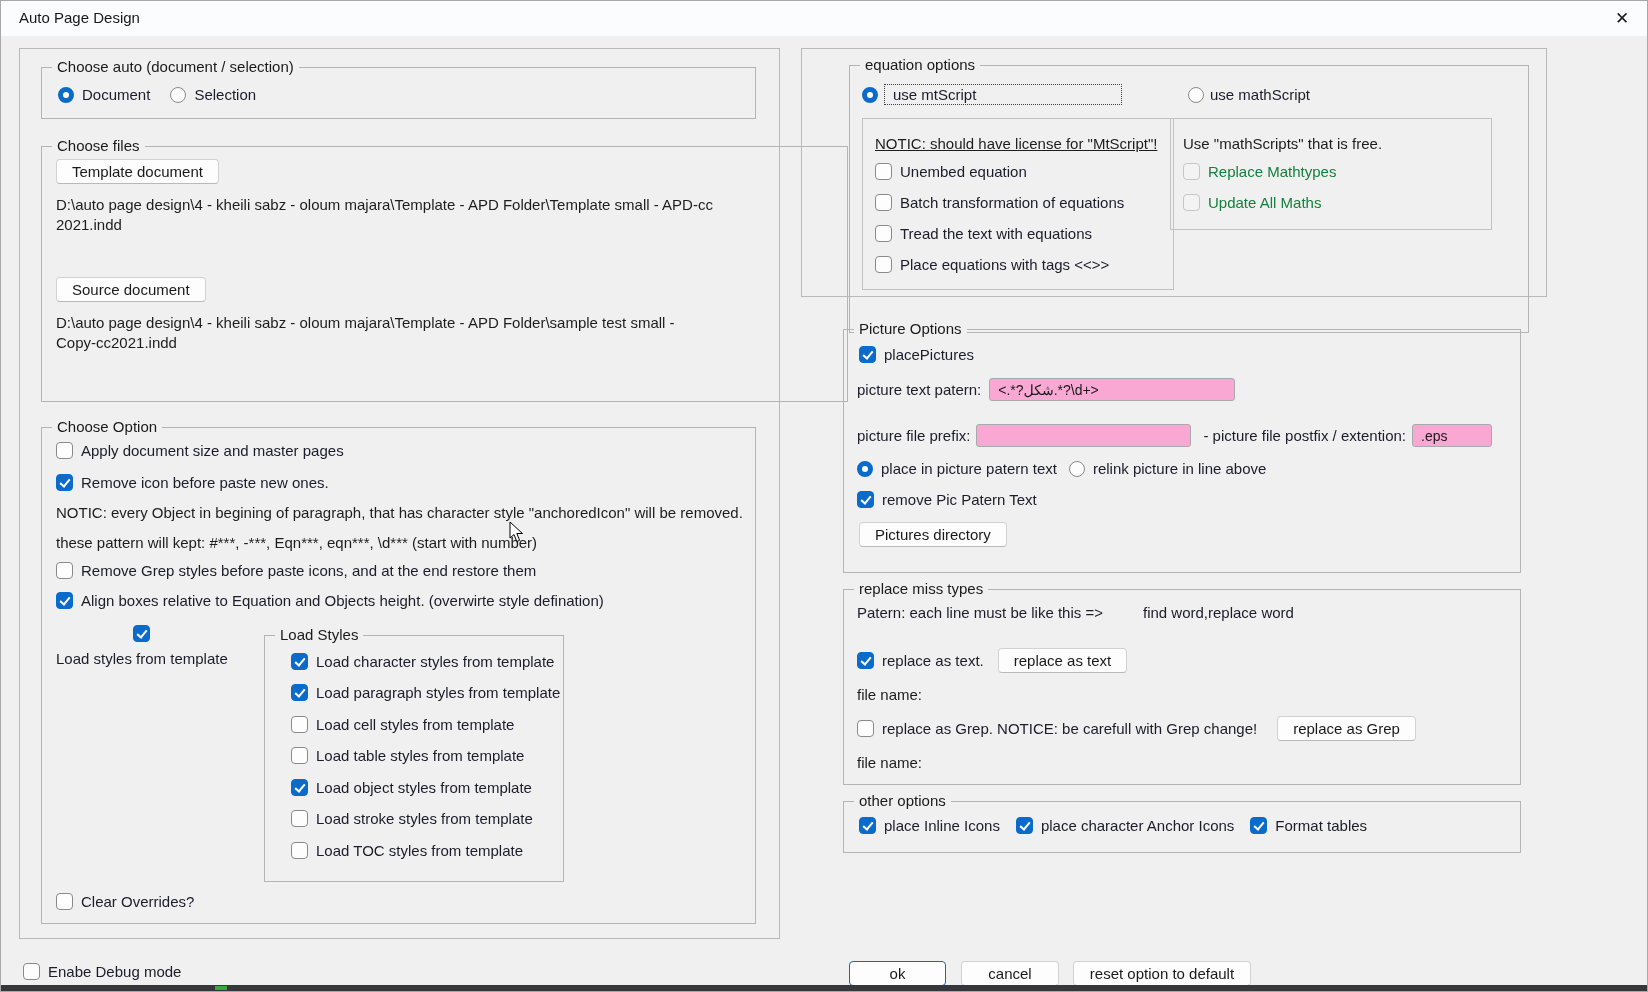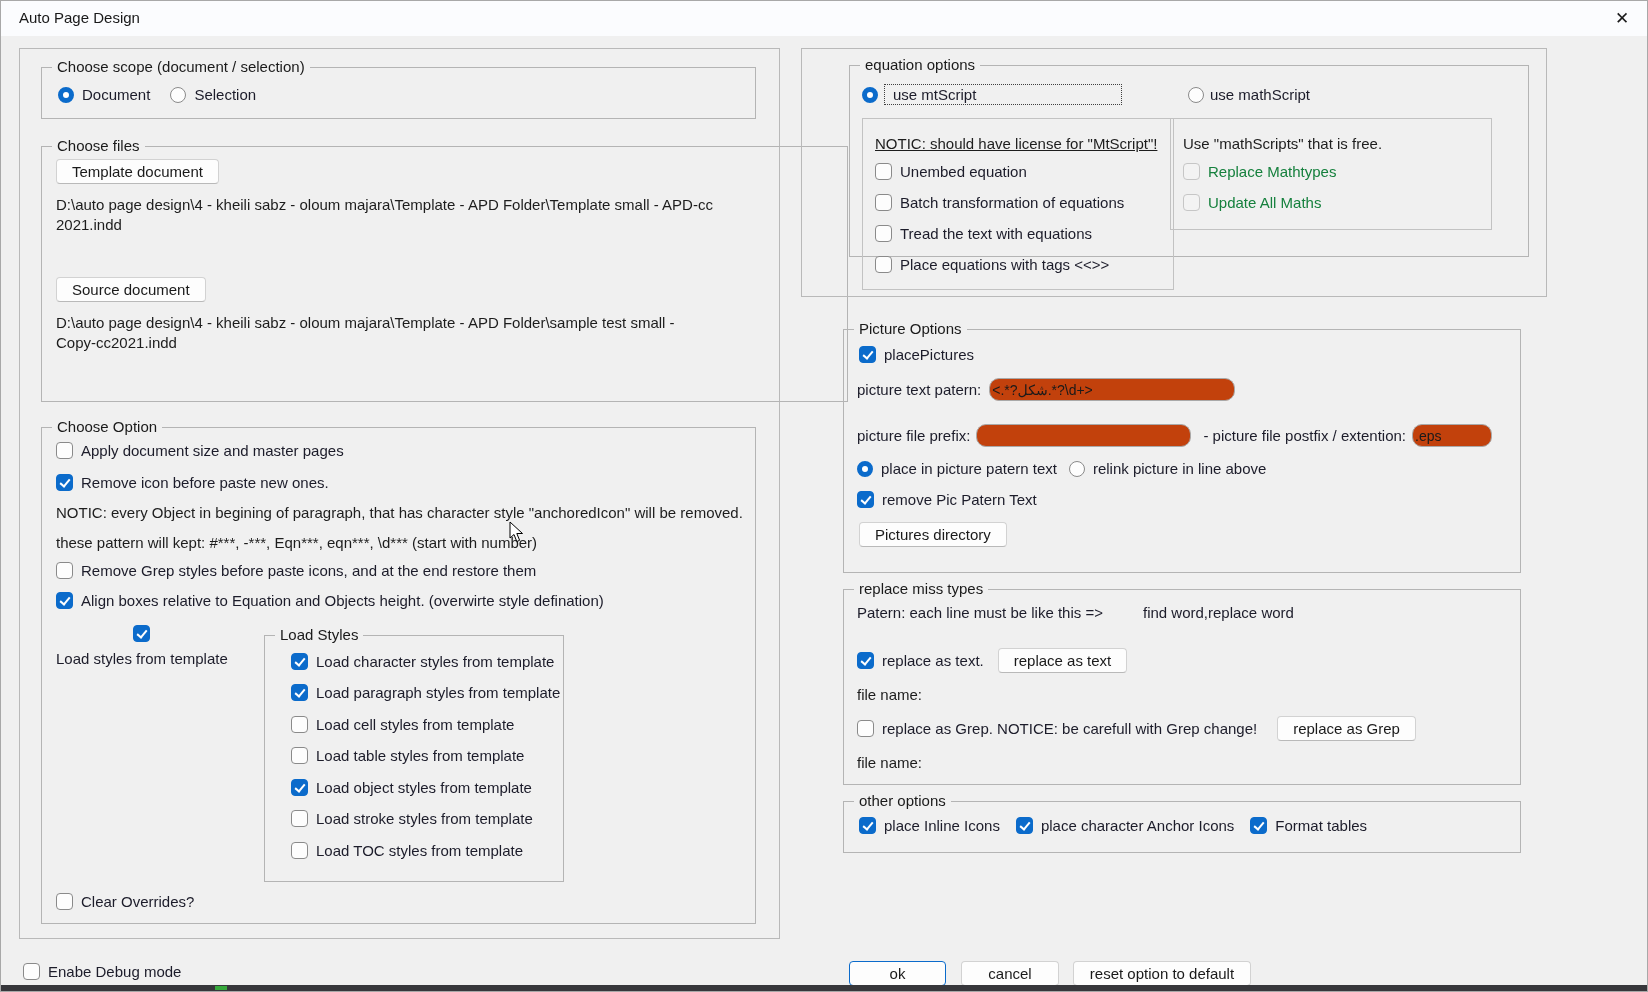--- a/index.html
+++ b/index.html
@@ -18,21 +18,21 @@
   .cb{width:17px;height:17px;border-radius:4px;border:1px solid #8a8a8a;background:#fdfdfd;position:relative;flex:0 0 auto;box-sizing:border-box;cursor:pointer;}
   .cb.checked{background:#0b6bcb;border-color:#0b6bcb;}
   .cb.checked::after{content:'';position:absolute;left:5px;top:2px;width:4px;height:8px;border:solid #fff;border-width:0 2px 2px 0;transform:rotate(40deg);}
   .cb.disabled{border-color:#c6c6c6;background:#f3f3f3;}
   .radio{width:16px;height:16px;border-radius:50%;border:1px solid #8a8a8a;background:#fdfdfd;flex:0 0 auto;box-sizing:border-box;cursor:pointer;}
   .radio.checked{border:5px solid #0b6bcb;background:#fff;}
   .lbl{color:#1c1c2a;}
   .gray{color:#15803d;}
   .btn{background:#fdfdfd;border:1px solid #d2d2d2;border-bottom-color:#b9b9b9;border-radius:4px;padding:3px 15px;font-size:15px;color:#1a1a1a;display:inline-flex;align-items:center;justify-content:center;cursor:pointer;white-space:nowrap;font-family:inherit;}
   .btn.primary{border:1.5px solid #0b6bcb;}
-  .input{background:#c2410c;border:1px solid #a9a9a9;border-radius:10px;height:23px;font-size:14px;padding:0 2px;box-sizing:border-box;font-family:inherit;color:#1a1a1a;}
+  .input{background:#f9a8d4;border:1px solid #a9a9a9;border-radius:3px;height:23px;font-size:14px;padding:0 8px;box-sizing:border-box;font-family:inherit;color:#1a1a1a;}
   .dotted{border:1px dotted #3f3f3f;padding:1px 8px;box-sizing:border-box;width:238px;}
   .pathtext{position:absolute;line-height:20px;color:#1d1d1d;}
   .notetext{position:absolute;white-space:nowrap;color:#1d1d1d;}
   .abtn{position:absolute;}
   .strip{position:absolute;left:0;bottom:0;width:100%;height:6px;background:#37373b;}
   .fleck{position:absolute;left:214px;bottom:1px;width:12px;height:4px;background:#37a93c;}
   .cursor{position:absolute;left:508px;top:520px;width:15px;height:22px;z-index:20;pointer-events:none;}
 </style>
 </head>
 <body>
@@ -40,21 +40,21 @@
 <div class="window">
 
   <div class="titlebar">
     <span class="title">Auto Page Design</span>
     <span class="close">✕</span>
   </div>
 
   <div class="box" style="left:18px;top:47px;width:761px;height:891px;"></div>
 
   <div class="group" style="left:40px;top:66px;width:715px;height:52px;">
-    <span class="legend">Choose scope (document / selection)</span>
+    <span class="legend">Choose auto (document / selection)</span>
     <div class="row" style="left:16px;top:18px;">
       <span class="radio checked"></span>
       <span class="lbl">Document</span>
       <span class="radio" style="margin-left:12px;"></span>
       <span class="lbl">Selection</span>
     </div>
   </div>
 
   <div class="group" style="left:40px;top:145px;width:807px;height:256px;">
     <span class="legend">Choose files</span>
@@ -123,21 +123,21 @@
     </div>
 
     <div class="row" style="left:14px;top:465px;">
       <span class="cb"></span>
       <span class="lbl">Clear Overrides?</span>
     </div>
   </div>
 
   <div class="box" style="left:800px;top:47px;width:746px;height:249px;"></div>
 
-  <div class="group" style="left:848px;top:64px;width:680px;height:192px;">
+  <div class="group" style="left:848px;top:64px;width:680px;height:268px;">
     <span class="legend">equation options</span>
     <div class="row" style="left:12px;top:18px;gap:6px;">
       <span class="radio checked"></span>
       <span class="dotted"><span class="lbl">use mtScript</span></span>
       <span class="radio" style="margin-left:60px;"></span>
       <span class="lbl">use mathScript</span>
     </div>
 
     <div class="box" style="left:12px;top:52px;width:312px;height:172px;border-color:#c2c2c2;">
       <div class="notetext" style="left:12px;top:16px;text-decoration:underline;">NOTIC: should have license for "MtScript"!</div>

